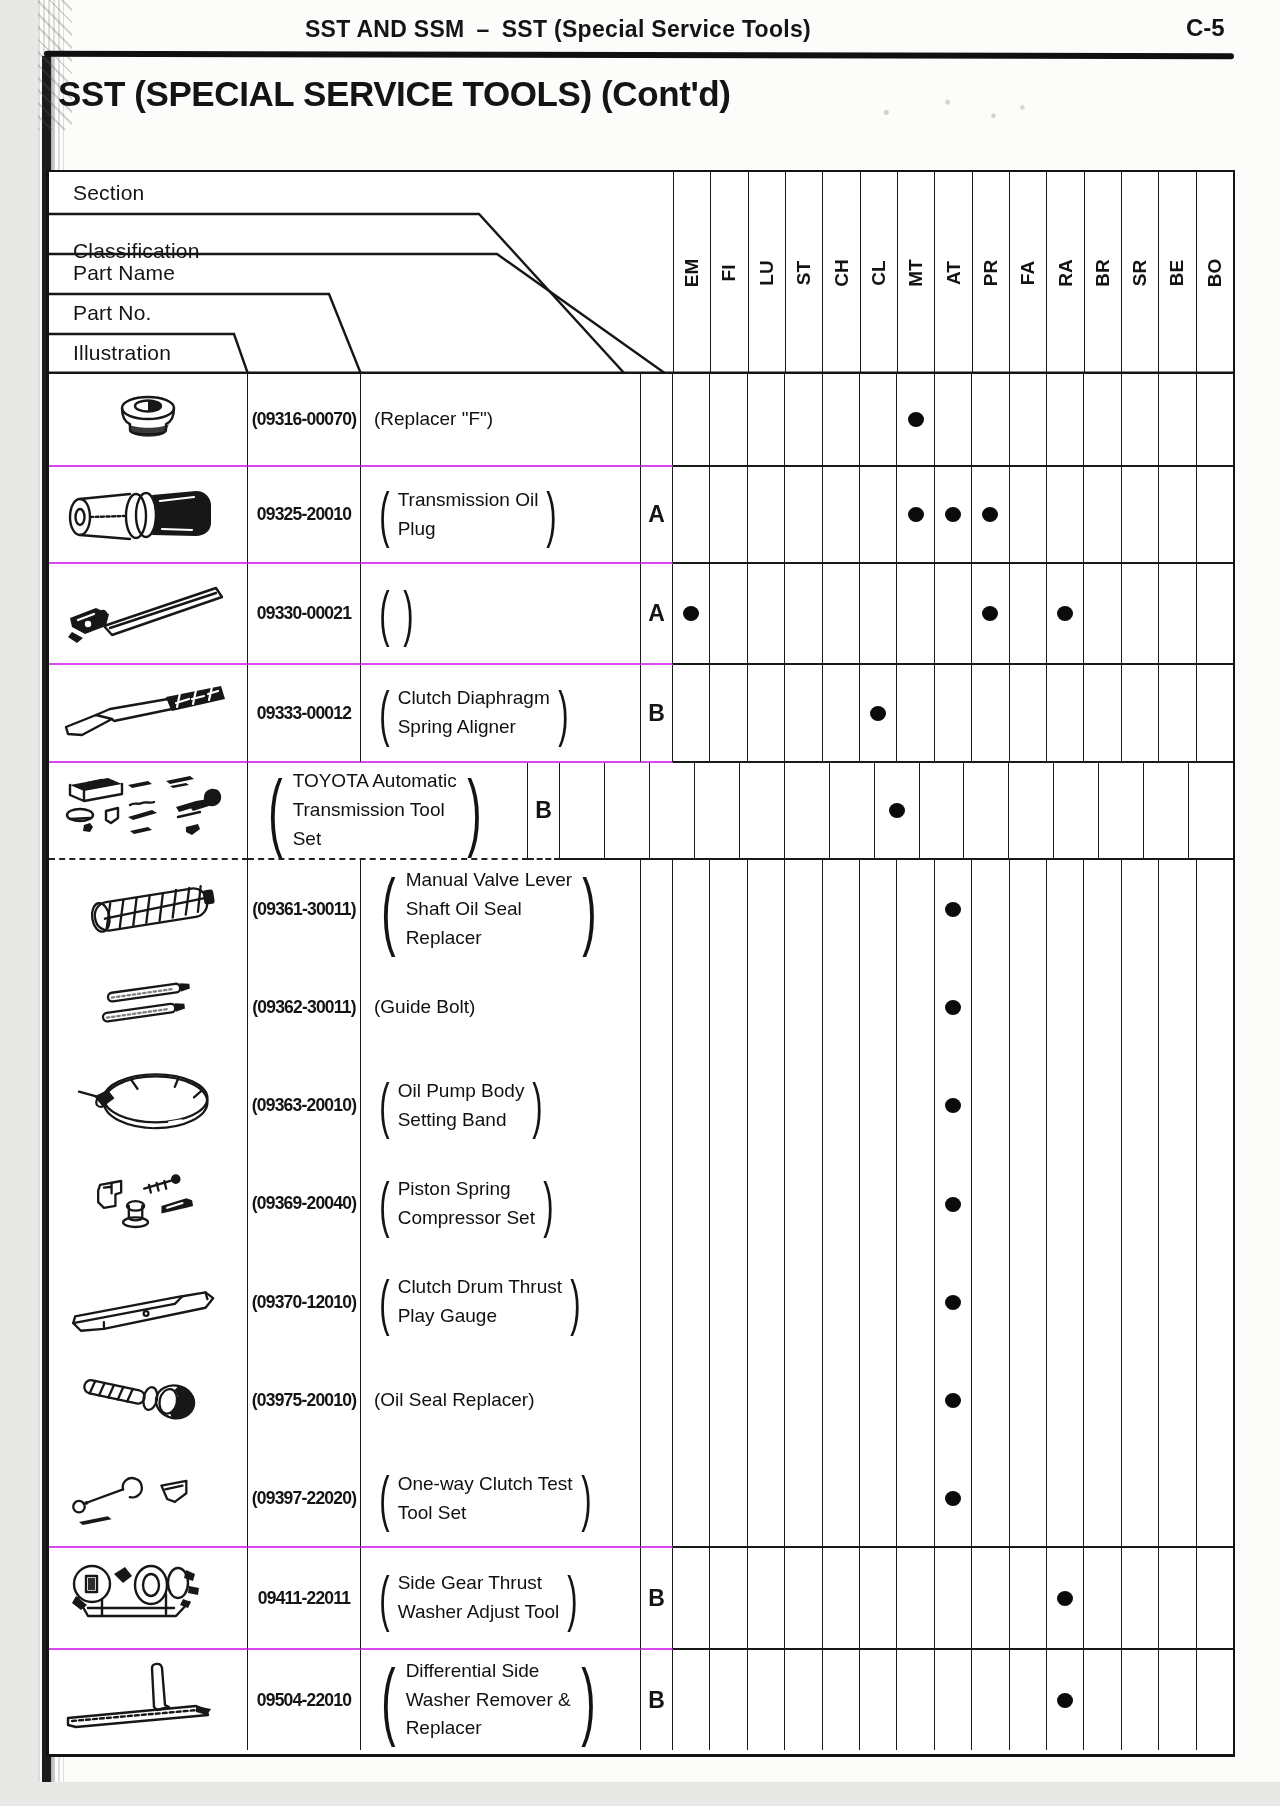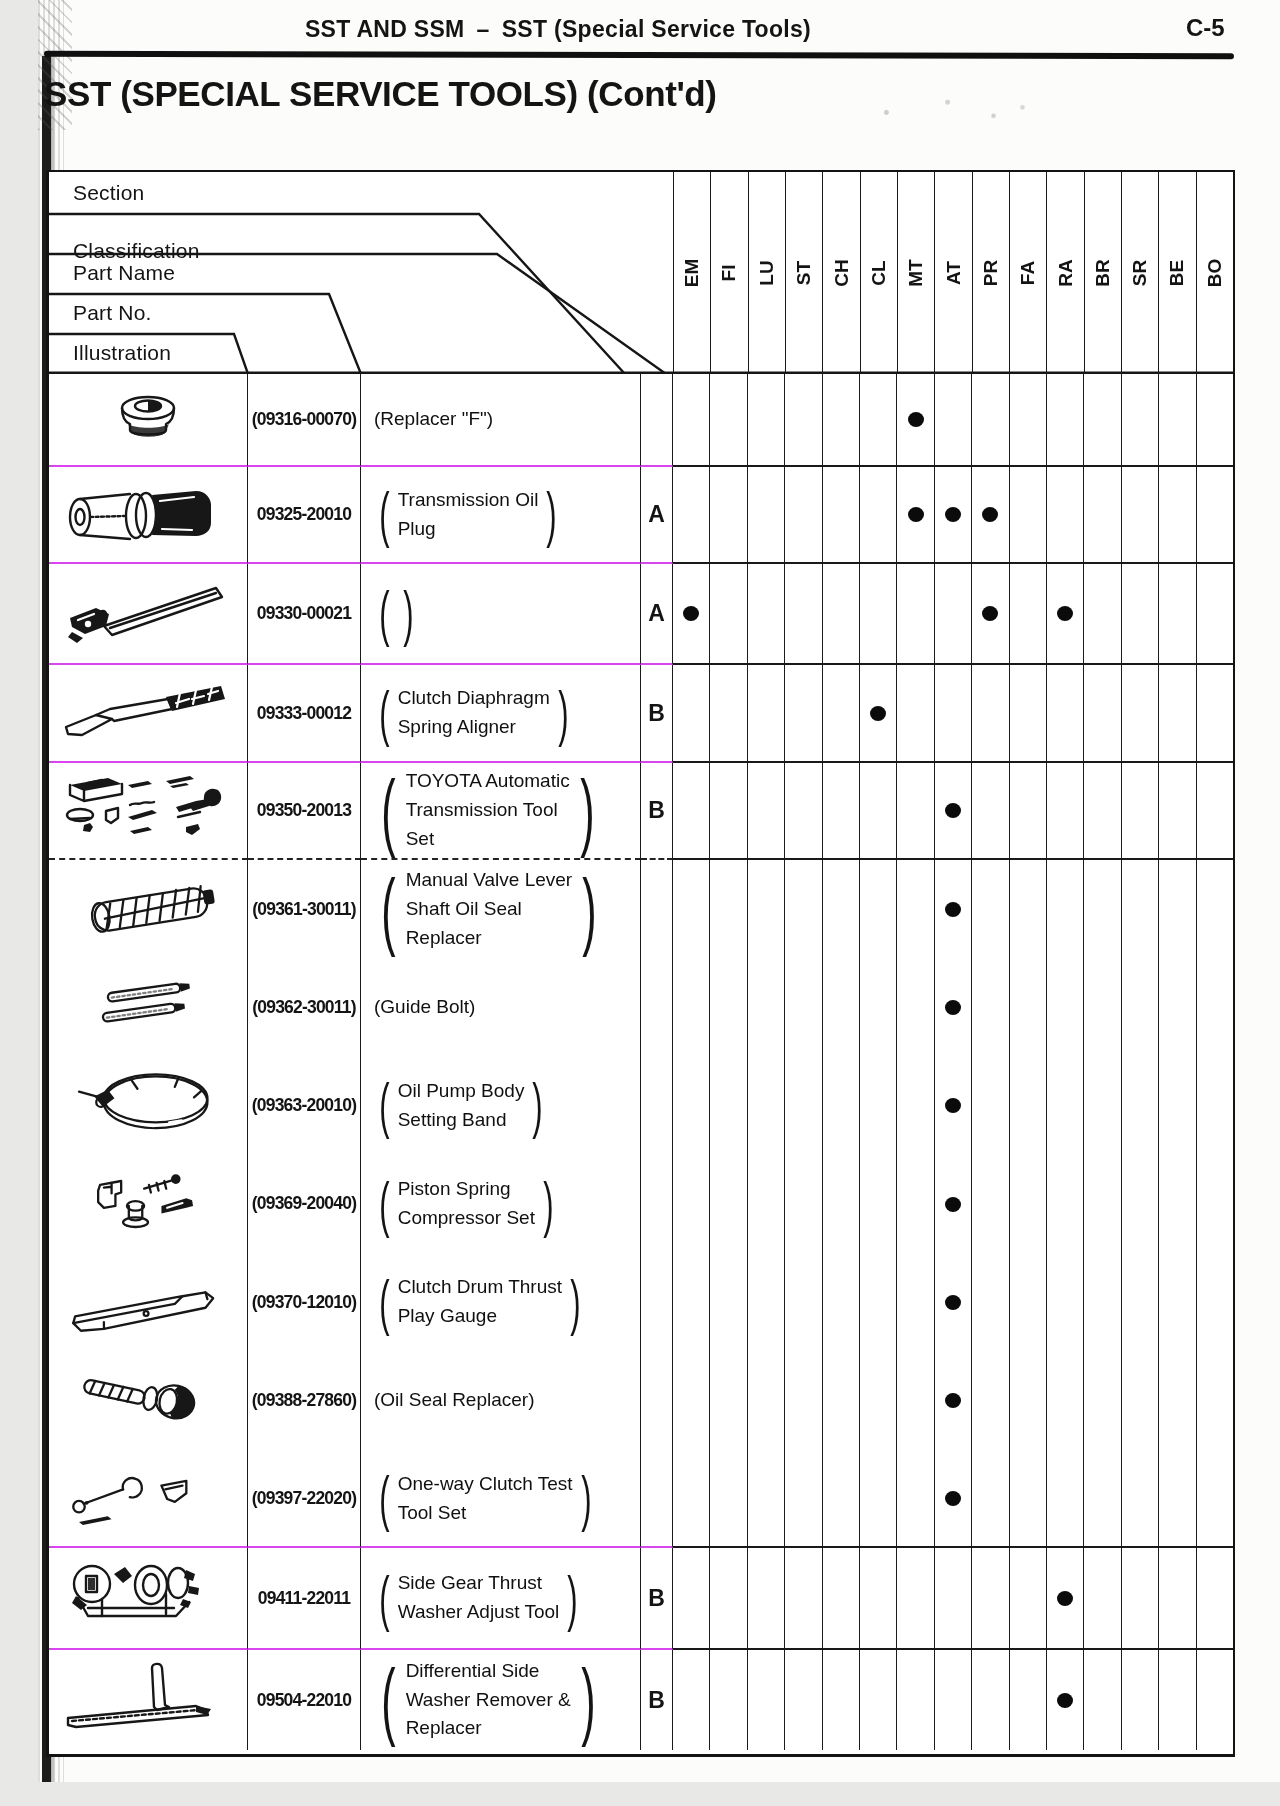--- a/index.html
+++ b/index.html
@@ -24,21 +24,21 @@
   .ghost-text2{position:absolute;left:360px;top:1692px;width:90px;height:10px;
     background:repeating-linear-gradient(90deg,rgba(150,150,148,.6) 0 2px,transparent 2px 7px);
     filter:blur(1.5px);opacity:.25;}
   
   .running-head{position:absolute;left:0;top:16px;width:1040px;text-align:center;
     font-size:23px;font-weight:700;letter-spacing:.3px;}
   .running-head .sep{padding:0 12px;}
   .page-num{position:absolute;left:1148px;top:14px;font-size:24px;font-weight:700;}
   .top-rule{position:absolute;left:6px;top:52px;width:1190px;height:6px;background:#101010;
     border-radius:3px;transform:rotate(.12deg);}
-  .doc-title{position:absolute;left:6px;top:74px;font-size:35px;font-weight:700;letter-spacing:-.4px;}
+  .doc-title{position:absolute;left:20px;top:74px;font-size:35px;font-weight:700;letter-spacing:-.4px;}
   
   .sst-table{position:absolute;left:8px;top:170px;width:1184px;height:1582px;background:#fff;
     border:2.5px solid #131313;border-left-width:3px;border-bottom-width:3px;box-sizing:content-box;}
   .thead{position:relative;height:202px;}
   .headlines{position:absolute;left:0;top:0;}
   .hlabel{position:absolute;left:24px;font-size:21px;font-weight:400;letter-spacing:.2px;}
   .hl0{top:9px}.hl1{top:67px}.hl2{top:89px}.hl3{top:129px}.hl4{top:169px}
   .colheads{position:absolute;left:624px;top:0;width:560px;height:202px;display:flex;
     border-left:1.8px solid #1a1a1a;box-sizing:border-box;}
   .colheads .ch{flex:1;display:flex;align-items:center;justify-content:center;
@@ -349,21 +349,20 @@
             <path class="s" d="M72,36 c4,-3 8,0 12,-2 c4,-2 8,1 12,-1" stroke-width="2"></path>
             <path class="f" d="M70,48 l24,-7 l5,3 l-24,7 z"></path>
             <path class="f" d="M72,62 l18,-4 l4,3 l-18,4 z"></path>
             <path class="f" d="M118,38 l20,-6 l12,-2 l3,4 l-12,3 l-20,6 z"></path>
             <path class="s" d="M120,48 l22,-5"></path>
             <path class="f" d="M128,58 l12,-3 l2,5 l-8,6 l-6,-3 z"></path>
             <path class="f" d="M146,28 c0,-5 5,-9 10,-8 c5,0 8,5 7,10 c-1,5 -6,8 -11,7 c-4,-1 -7,-5 -6,-9 z M132,38 l16,-6 l3,5 l-16,5 z"></path>
             <path class="f" d="M26,56 l6,-2 l3,4 l-3,5 l-7,-1 z"></path>
           </svg>
         </div>
-        <div class="cell c-pno dashb">09350-20013</div>
         <div class="cell c-pna dashb">
           <span class="bigparen p3">(</span>
           <div class="nlines">
             <div class="nline">TOYOTA Automatic</div>
             <div class="nline">Transmission Tool</div>
             <div class="nline">Set</div>
           </div>
           <span class="bigparen p3">)</span>
         </div>
         <div class="cell c-cls dashb">B</div>
@@ -468,21 +467,21 @@
               <path class="f" d="M18,72 l30,-6 l4,3 l-30,6 z"></path>
             </svg>
           </div>
         </div>
         <div class="cell c-pno">
           <div class="gslot">(09361-30011)</div>
           <div class="gslot">(09362-30011)</div>
           <div class="gslot">(09363-20010)</div>
           <div class="gslot">(09369-20040)</div>
           <div class="gslot">(09370-12010)</div>
-          <div class="gslot">(09388-27860)</div>
+          <div class="gslot">(03975-20010)</div>
           <div class="gslot">(09397-22020)</div>
         </div>
         <div class="cell c-pna">
           <div class="gslot">
             <span class="bigparen p3">(</span>
             <div class="nlines">
               <div class="nline">Manual Valve Lever</div>
               <div class="nline">Shaft Oil Seal</div>
               <div class="nline">Replacer</div>
             </div>

